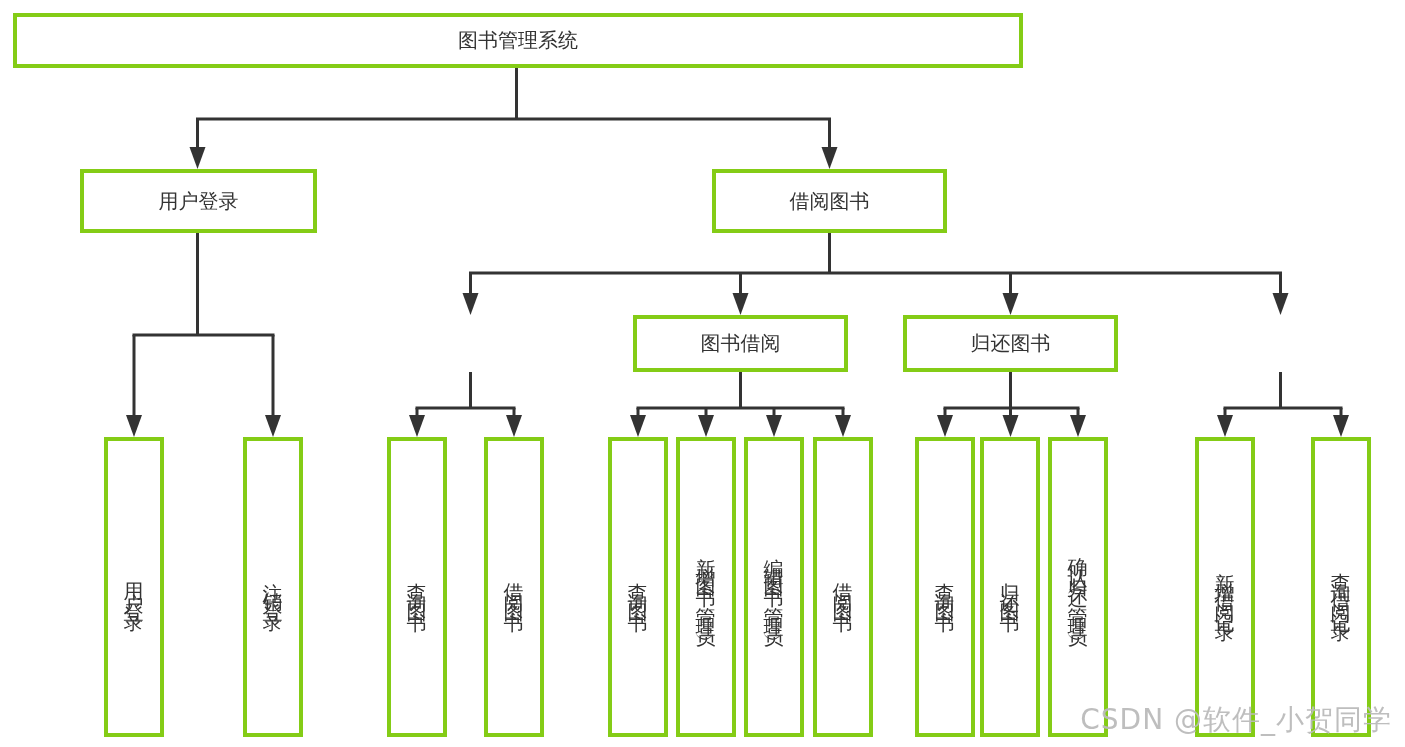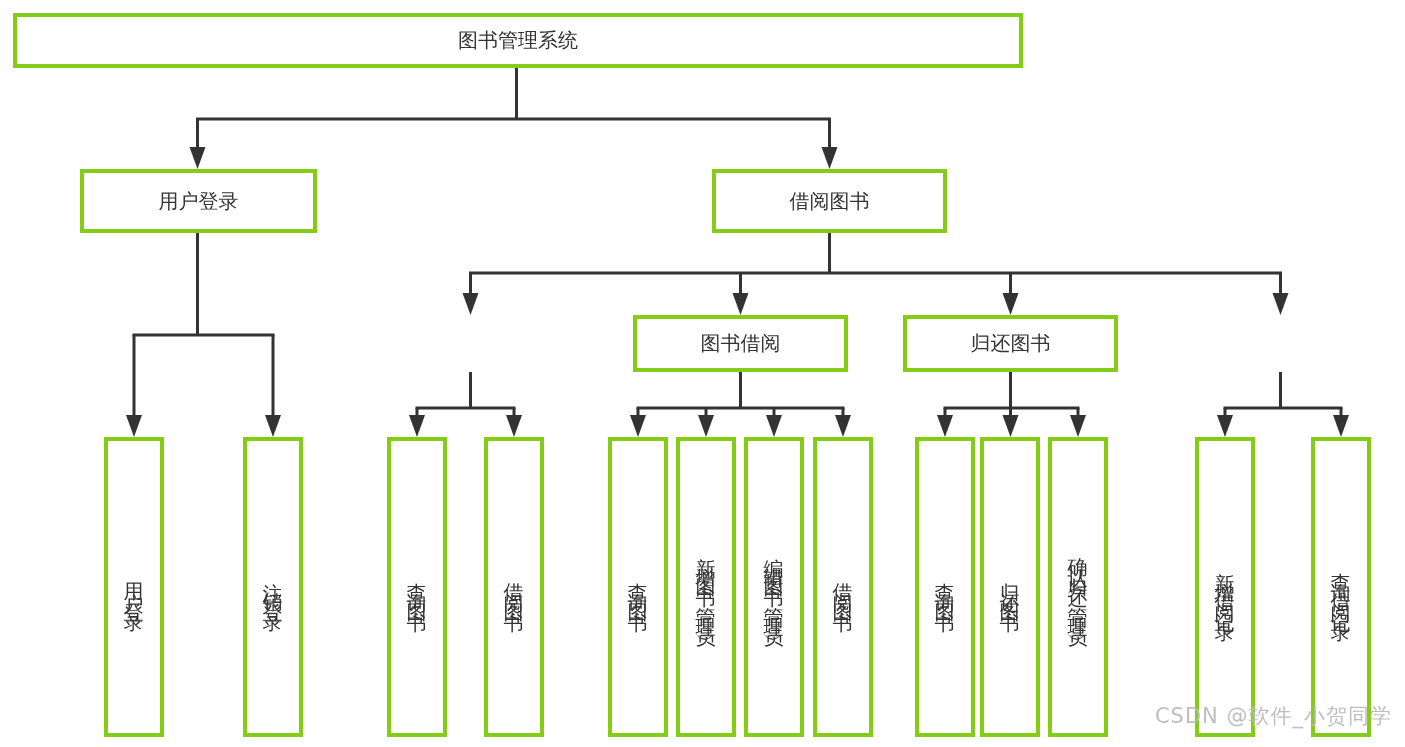--- a/index.html
+++ b/index.html
@@ -43,22 +43,22 @@
   .leaf .lbl {
     writing-mode: vertical-rl;
     text-orientation: mixed;
     letter-spacing: 10px;
     line-height: 1;
     white-space: normal;
   }
   .watermark {
     position: absolute;
     right: 13px;
-    bottom: 17px;
-    font-size: 21px;
+    bottom: 8px;
+    font-size: 28px;
     letter-spacing: 1px;
     color: rgba(186, 186, 186, 0.95);
     z-index: 6;
     pointer-events: none;
   }
 </style>
 </head>
 <body>
 
 <div id="canvas">

